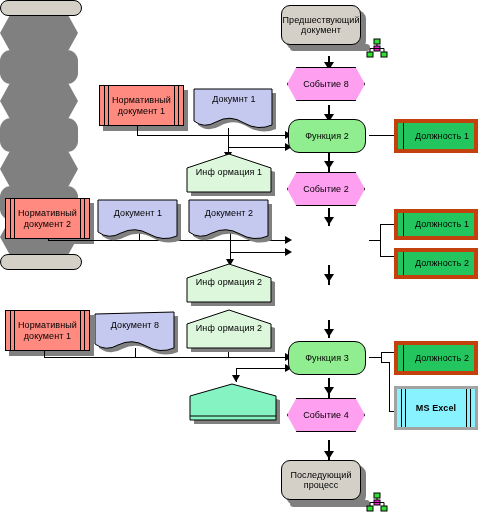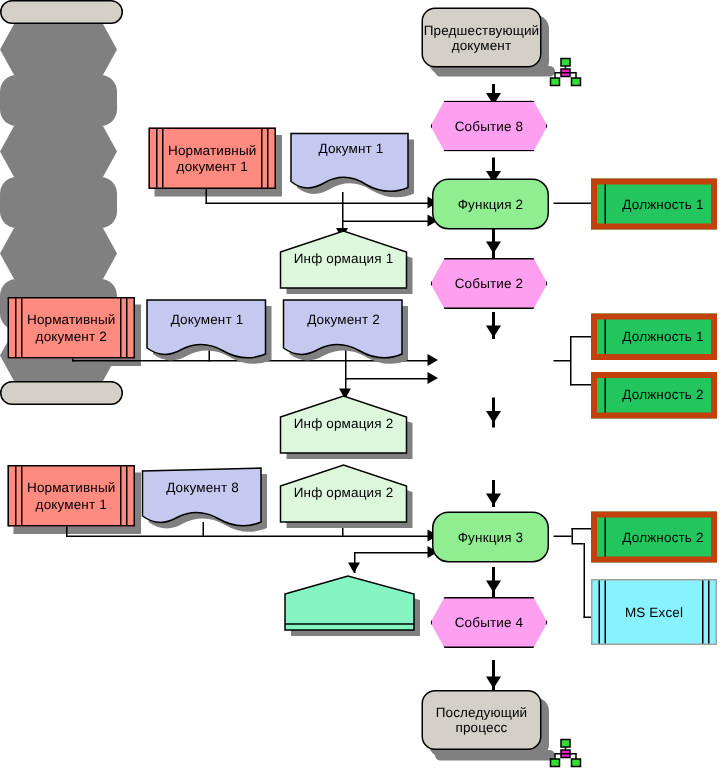--- a/index.html
+++ b/index.html
@@ -32,21 +32,21 @@
 
   
   .pos{z-index:5;background:#22c55e;border:4px solid #c2410c;}
   .pos .bar{position:absolute;top:0;bottom:0;width:0;border-left:1px solid #000;}
 
   
   .norm{z-index:5;background:#ff8a80;border:1px solid #000;}
   .norm .bar{position:absolute;top:0;bottom:0;width:0;border-left:1px solid #000;}
 
   
-  .appbox{z-index:5;background:#88f2ff;border:1px solid #a3a3a3;}
+  .appbox{z-index:5;background:#88f2ff;border:3px solid #a3a3a3;font-weight:bold;}
   .appbox .bar{position:absolute;top:0;bottom:0;width:0;border-left:1px solid #000;}
   .doc-wave{position:absolute;z-index:5;}
   .info-roof{position:absolute;z-index:5;}
 
   
   .ln{position:absolute;background:#000;z-index:4;}
   .lnh{height:1px;}
   .lnv{width:1px;}
   .lnv2{width:2px;}
   .arr{position:absolute;width:0;height:0;z-index:4;}

